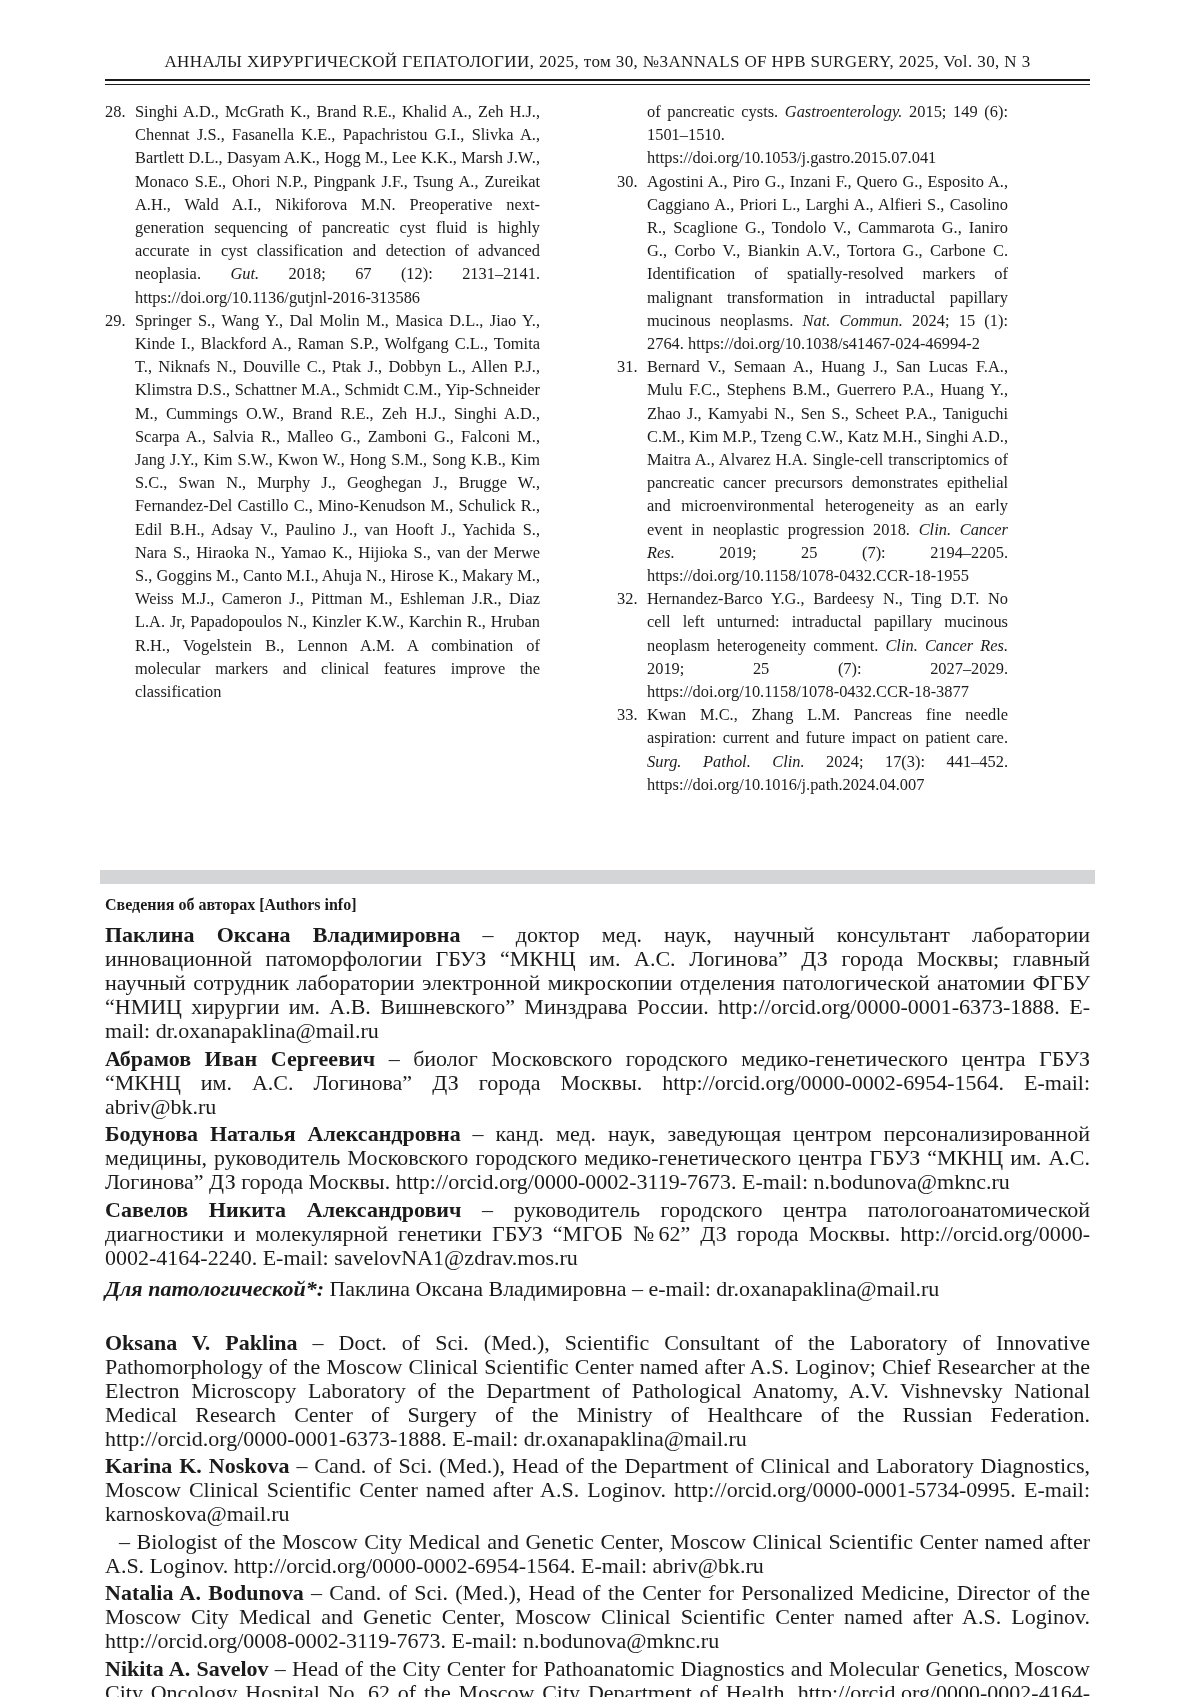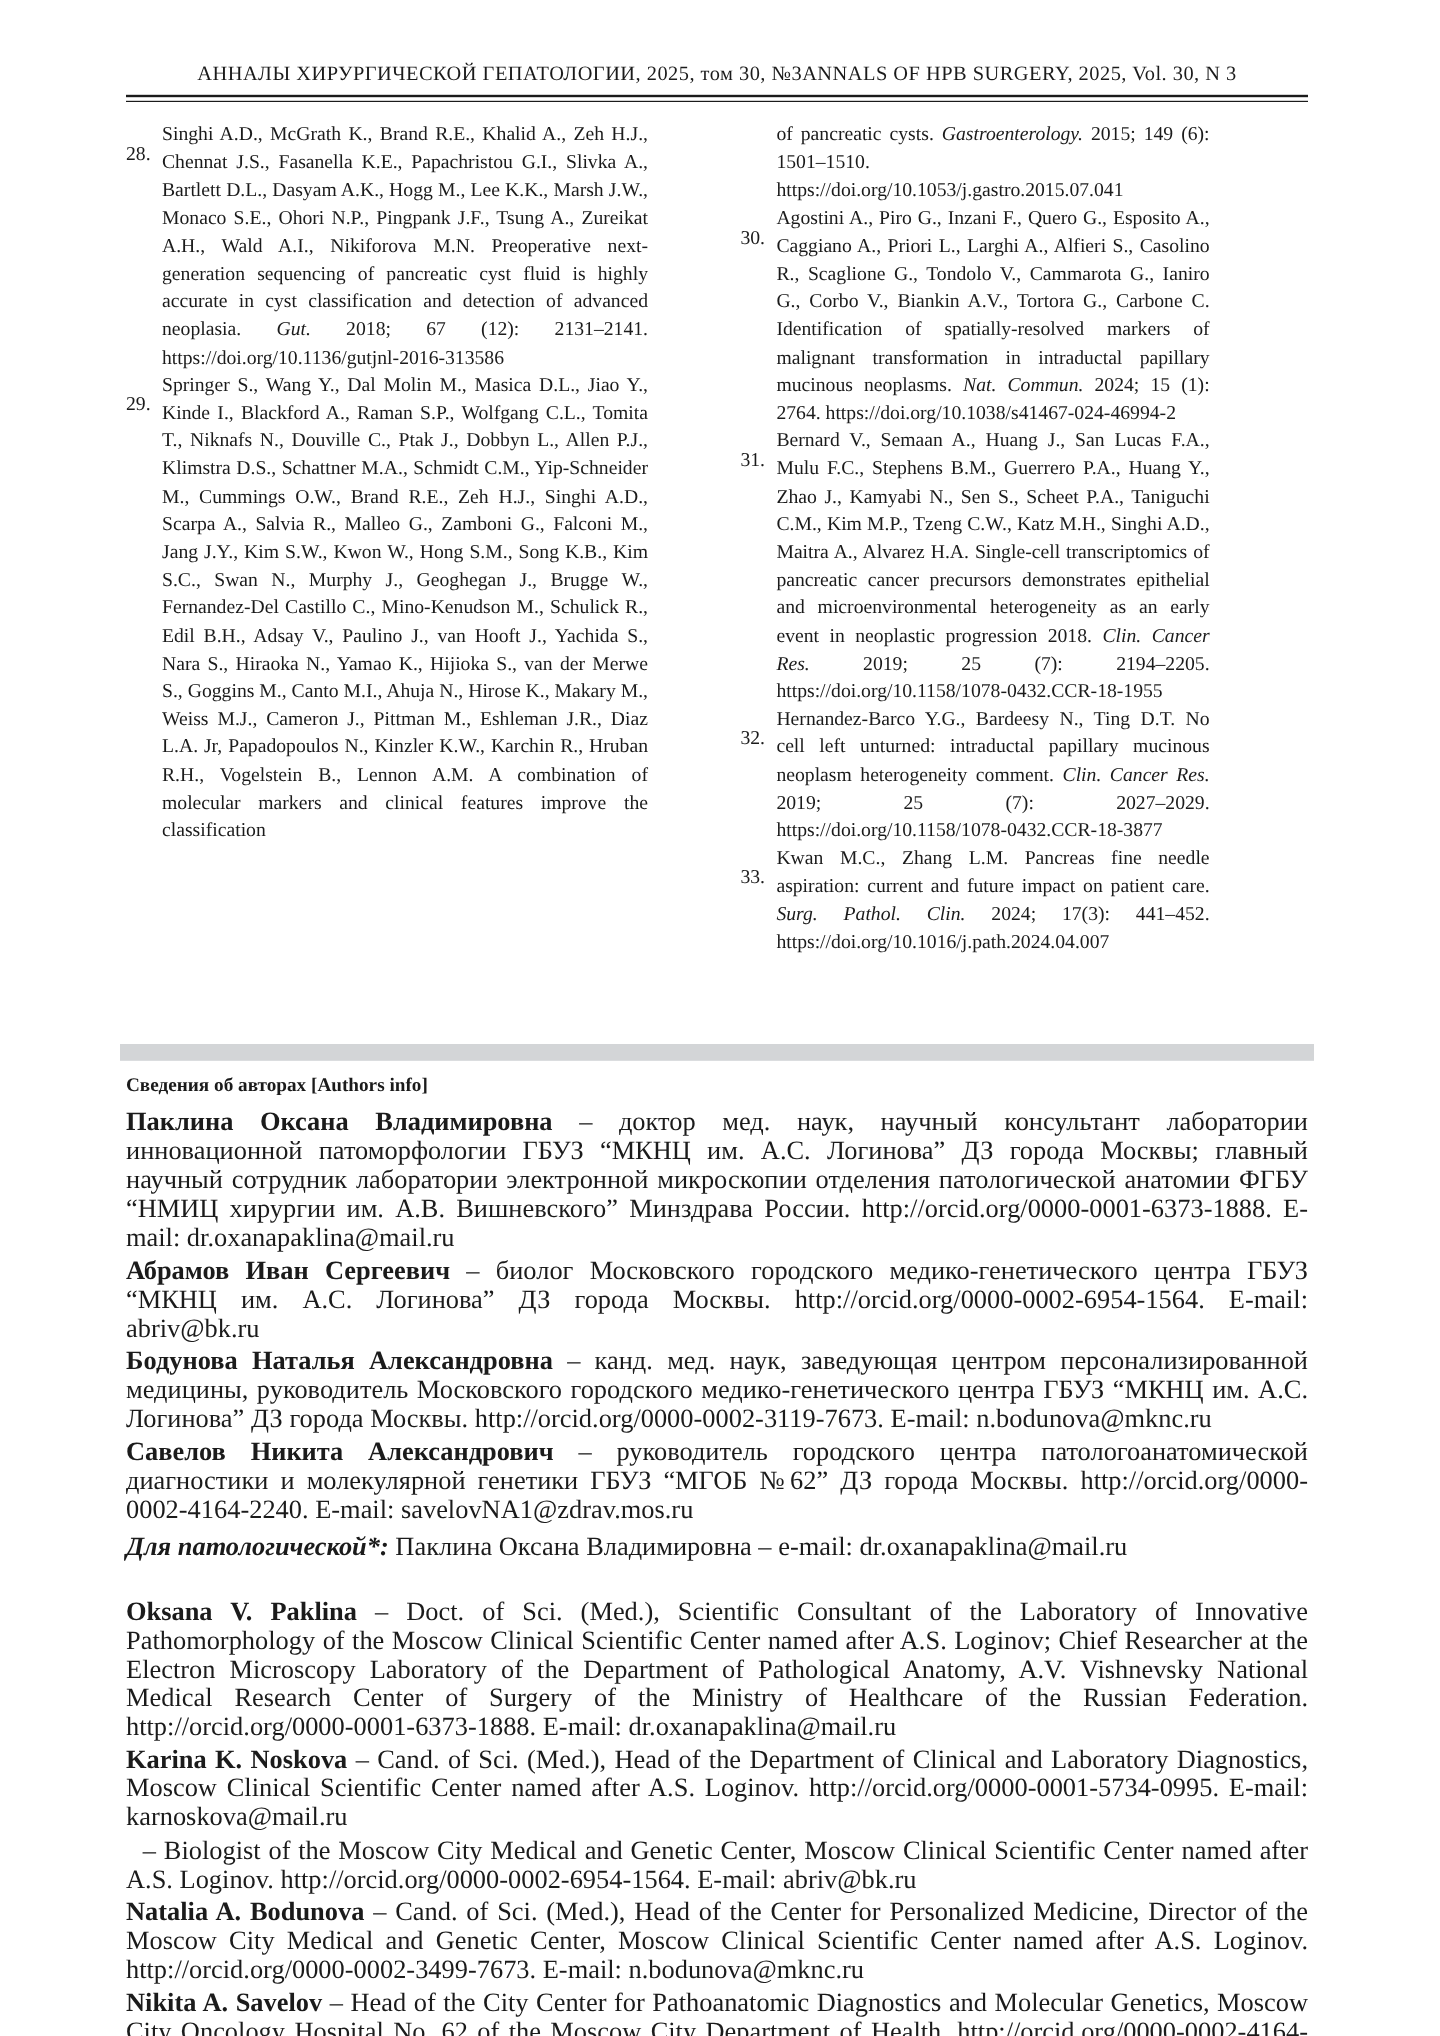--- a/index.html
+++ b/index.html
@@ -17,21 +17,21 @@
     display:flex; justify-content:center; align-items:baseline;
     font-size:17px; letter-spacing:0.4px; padding:0 2px 7px 2px; white-space:nowrap;
   }
   .rh-rule { height:6px; border-top:2.5px solid #1b1b1b; border-bottom:1px solid #1b1b1b; margin-bottom:15px; }
 
   
   .refs { display:flex; gap:77px; font-size:16.4px; line-height:23.2px; text-align:justify; min-height:535px; }
   .refs-col-left  { width:435px; }
   .refs-col-right { width:391px; }
   .ref { position:relative; padding-left:30px; }
-  .ref-num { position:absolute; left:0; top:16px; }
+  .ref-num { position:absolute; left:0; top:0; }
 
   .b { font-weight:bold; }
   .i { font-style:italic; }
 
   
   .gray-bar { height:14px; background:#d3d5d7; margin:74px -5px 12px -5px; }
   .authors-heading { font-size:16px; font-weight:bold; margin:0 0 9px 0; }
   .author-p { font-size:22px; line-height:24px; text-align:justify; margin:0 0 3.5px 0; }
   .author-p.corr { margin-top:7px; }
   .author-p.indent { text-indent:14px; }
@@ -81,21 +81,21 @@
       <p class="author-p"><span class="b">Паклина Оксана Владимировна</span><span> – доктор мед. наук, научный консультант лаборатории инновационной патоморфологии ГБУЗ “МКНЦ им. А.С. Логинова” ДЗ города Москвы; главный научный сотрудник лаборатории электронной микроскопии отделения патологической анатомии ФГБУ “НМИЦ хирургии им. А.В. Вишневского” Минздрава России. http://orcid.org/0000-0001-6373-1888. E-mail: dr.oxanapaklina@mail.ru</span></p>
       <p class="author-p"><span class="b">Абрамов Иван Сергеевич</span><span> – биолог Московского городского медико-генетического центра ГБУЗ “МКНЦ им. А.С. Логинова” ДЗ города Москвы. http://orcid.org/0000-0002-6954-1564. E-mail: abriv@bk.ru</span></p>
       <p class="author-p"><span class="b">Бодунова Наталья Александровна</span><span> – канд. мед. наук, заведующая центром персонализированной медицины, руководитель Московского городского медико-генетического центра ГБУЗ “МКНЦ им. А.С. Логинова” ДЗ города Москвы. http://orcid.org/0000-0002-3119-7673. E-mail: n.bodunova@mknc.ru</span></p>
       <p class="author-p"><span class="b">Савелов Никита Александрович</span><span> – руководитель городского центра патологоанатомической диагностики и молекулярной генетики ГБУЗ “МГОБ №62” ДЗ города Москвы. http://orcid.org/0000-0002-4164-2240. E-mail: savelovNA1@zdrav.mos.ru</span></p>
       <p class="author-p corr"><span class="b i">Для патологической*:</span><span> Паклина Оксана Владимировна – e-mail: dr.oxanapaklina@mail.ru</span></p>
     </section>
   <section class="authors-en">
       <p class="author-p"><span class="b">Oksana V. Paklina</span><span> – Doct. of Sci. (Med.), Scientific Consultant of the Laboratory of Innovative Pathomorphology of the Moscow Clinical Scientific Center named after A.S. Loginov; Chief Researcher at the Electron Microscopy Laboratory of the Department of Pathological Anatomy, A.V. Vishnevsky National Medical Research Center of Surgery of the Ministry of Healthcare of the Russian Federation. http://orcid.org/0000-0001-6373-1888. E-mail: dr.oxanapaklina@mail.ru</span></p>
       <p class="author-p"><span class="b">Karina K. Noskova</span><span> – Cand. of Sci. (Med.), Head of the Department of Clinical and Laboratory Diagnostics, Moscow Clinical Scientific Center named after A.S. Loginov. http://orcid.org/0000-0001-5734-0995. E-mail: karnoskova@mail.ru</span></p>
       <p class="author-p indent"><span>– Biologist of the Moscow City Medical and Genetic Center, Moscow Clinical Scientific Center named after A.S. Loginov. http://orcid.org/0000-0002-6954-1564. E-mail: abriv@bk.ru</span></p>
-      <p class="author-p"><span class="b">Natalia A. Bodunova</span><span> – Cand. of Sci. (Med.), Head of the Center for Personalized Medicine, Director of the Moscow City Medical and Genetic Center, Moscow Clinical Scientific Center named after A.S. Loginov. http://orcid.org/0000-0002-3499-7673. E-mail: n.bodunova@mknc.ru</span></p>
+      <p class="author-p"><span class="b">Natalia A. Bodunova</span><span> – Cand. of Sci. (Med.), Head of the Center for Personalized Medicine, Director of the Moscow City Medical and Genetic Center, Moscow Clinical Scientific Center named after A.S. Loginov. http://orcid.org/0008-0002-3119-7673. E-mail: n.bodunova@mknc.ru</span></p>
       <p class="author-p"><span class="b">Nikita A. Savelov</span><span> – Head of the City Center for Pathoanatomic Diagnostics and Molecular Genetics, Moscow City Oncology Hospital No. 62 of the Moscow City Department of Health. http://orcid.org/0000-0002-4164-2240. E-mail: savelovNA1@zdrav.mos.ru</span></p>
     </section>
 
   <div class="dates-box">
     <div class="dates-col-left">
       <div>Статья поступила в редакцию журнала 7.04.2025.</div>
 
     </div>
     <div class="dates-col-right">
       <div>Принята к публикации 24.06.2025.</div>

